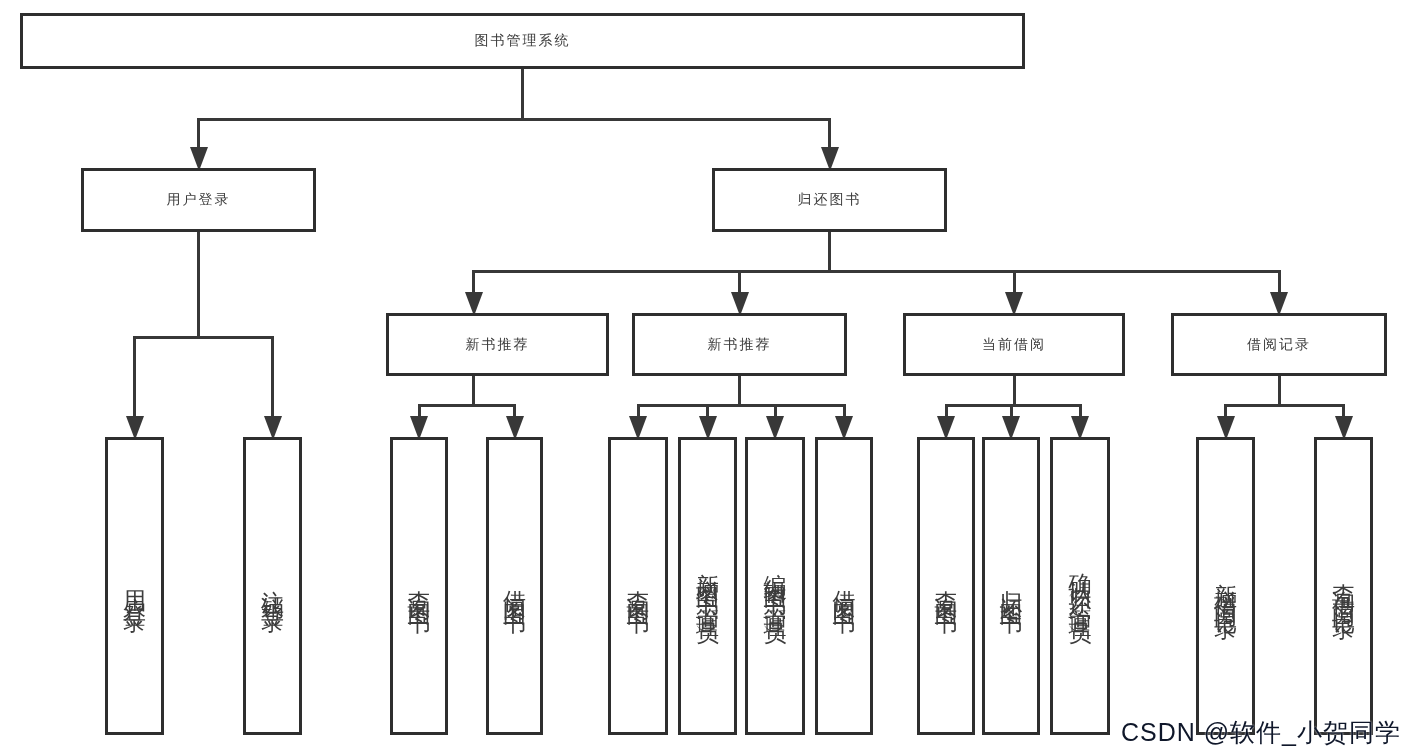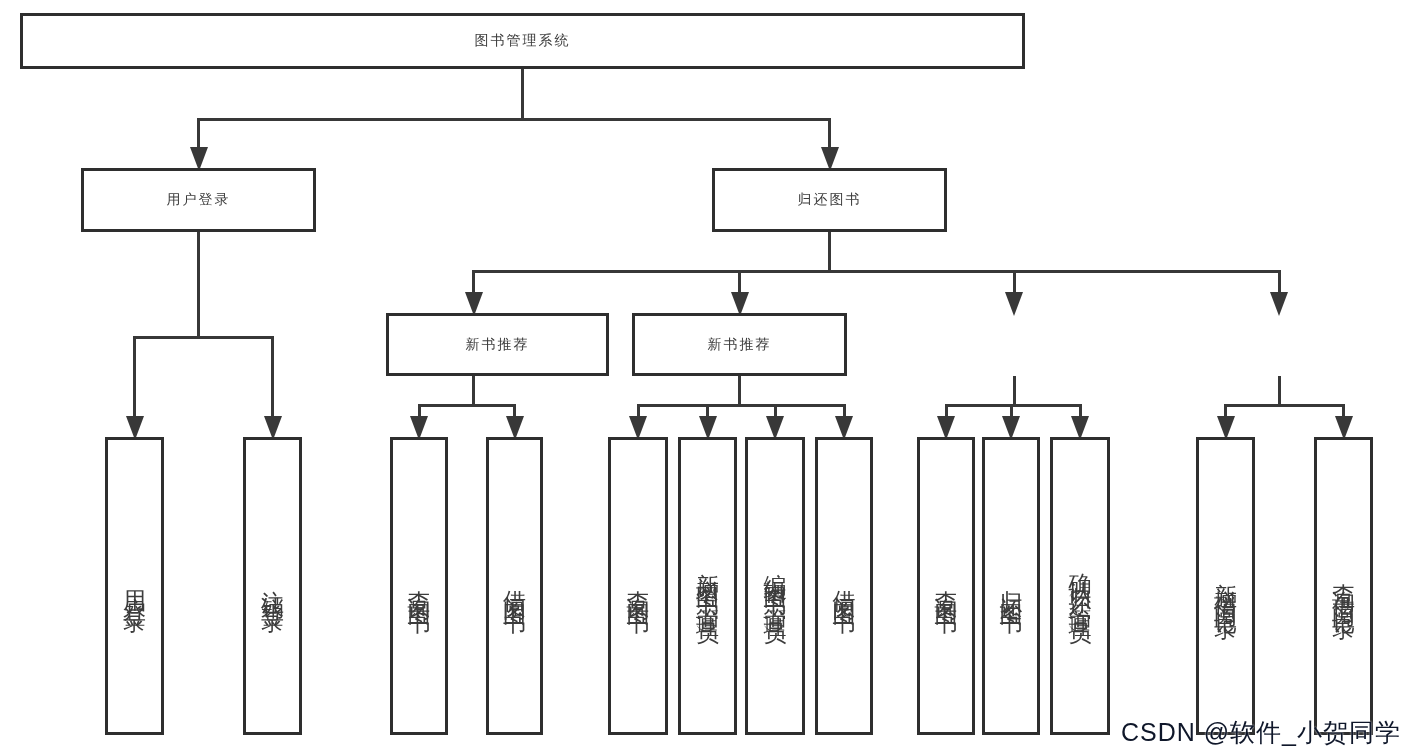--- a/index.html
+++ b/index.html
@@ -78,20 +78,26 @@
       <span class="node-label" style="color: rgb(60, 60, 60);">用户登录</span>
     </div>
     <div class="node" style="left: 712px; top: 168px; width: 235px; height: 64px; border-color: rgb(46, 46, 46);">
       <span class="node-label" style="color: rgb(60, 60, 60);">归还图书</span>
     </div>
     <div class="node" style="left: 362px; top: 313px; width: 223px; height: 63px; border-color: rgb(46, 46, 46); margin-left: 24px;">
       <span class="node-label" style="color: rgb(60, 60, 60);">新书推荐</span>
     </div>
     <div class="node" style="left: 632px; top: 313px; width: 215px; height: 63px; border-color: rgb(46, 46, 46);">
       <span class="node-label" style="color: rgb(60, 60, 60);">新书推荐</span>
+    </div>
+    <div class="node" style="left: 903px; top: 313px; width: 222px; height: 63px; border-color: rgb(46, 46, 46);">
+      <span class="node-label" style="color: rgb(60, 60, 60);">当前借阅</span>
+    </div>
+    <div class="node" style="left: 1171px; top: 313px; width: 216px; height: 63px; border-color: rgb(46, 46, 46);">
+      <span class="node-label" style="color: rgb(60, 60, 60);">借阅记录</span>
     </div>
     <div class="node vertical" style="left: 105px; top: 437px; width: 59px; height: 298px; border-color: rgb(46, 46, 46);">
       <span class="node-label" style="color: rgb(60, 60, 60);">用户登录</span>
     </div>
     <div class="node vertical" style="left: 243px; top: 437px; width: 59px; height: 298px; border-color: rgb(46, 46, 46);">
       <span class="node-label" style="color: rgb(60, 60, 60);">注销登录</span>
     </div>
     <div class="node vertical" style="left: 390px; top: 437px; width: 58px; height: 298px; border-color: rgb(46, 46, 46);">
       <span class="node-label" style="color: rgb(60, 60, 60);">查询图书</span>
     </div>

